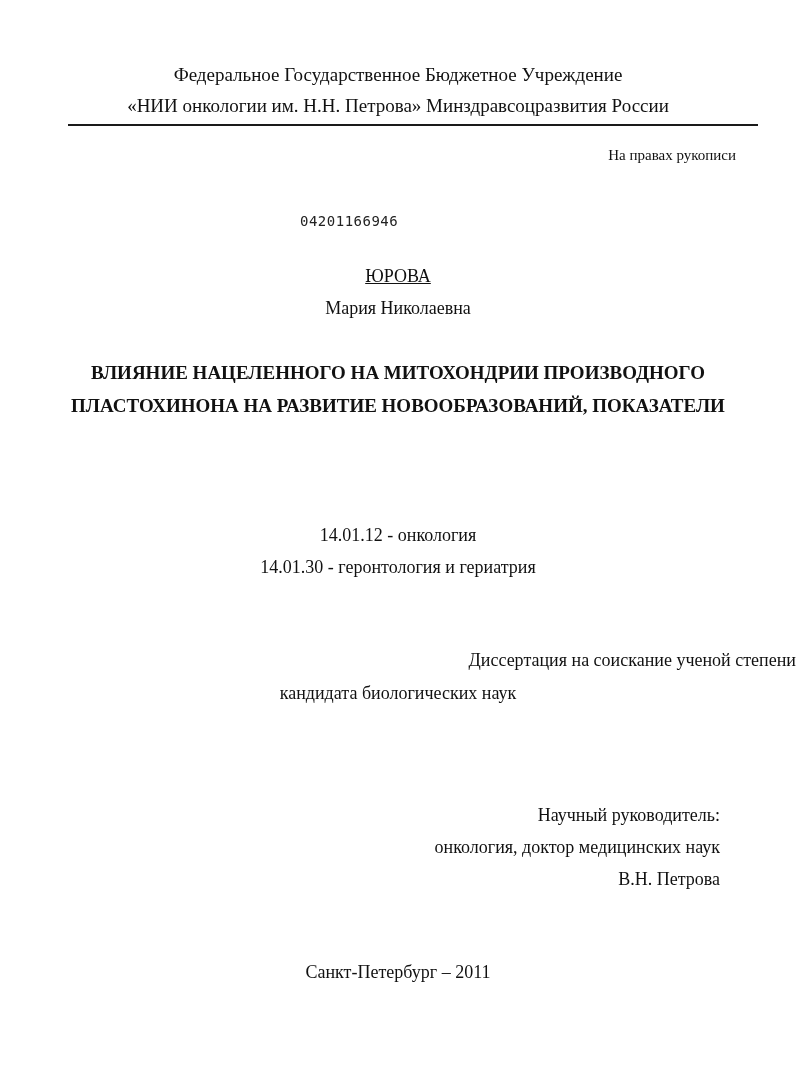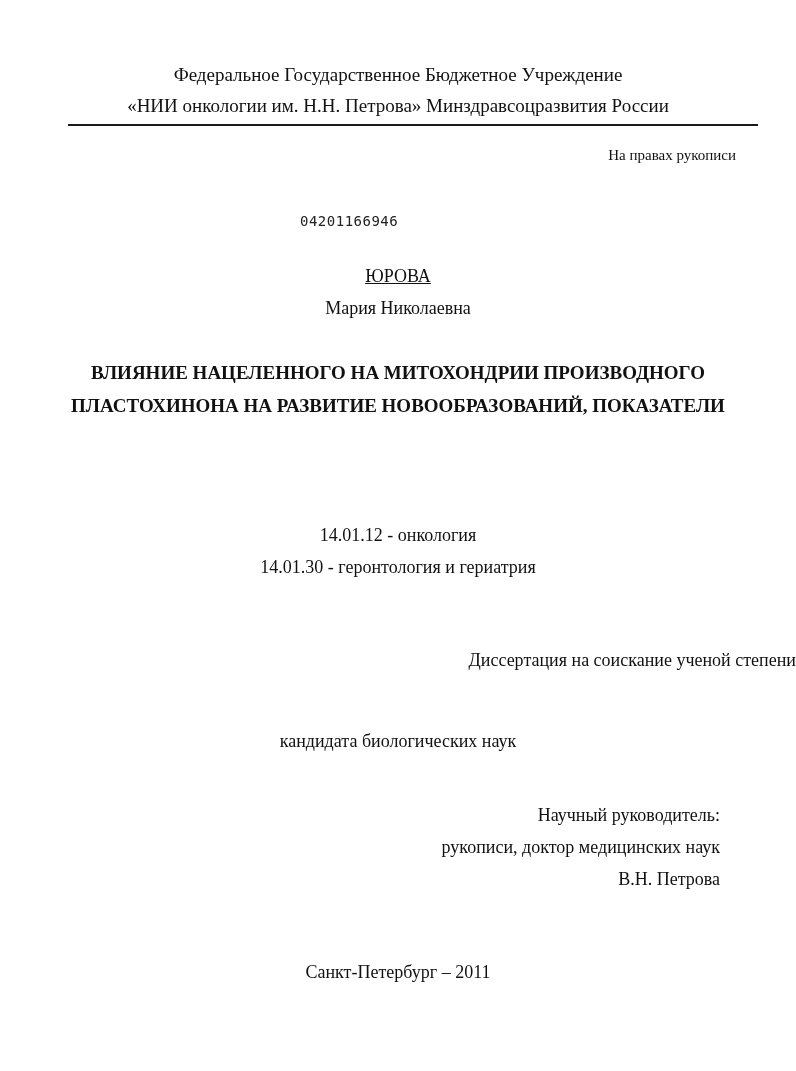--- a/index.html
+++ b/index.html
@@ -12,21 +12,21 @@
   .hdr { font-size: 19px; }
   .rule { left: 68px; width: 690px; top: 124px; height: 0; border-top: 2px solid #1a1a1a; }
   .rights { right: 60px; top: 147px; font-size: 15px; }
   .code { left: 300px; top: 213px; font-family: "DejaVu Sans Mono", monospace; font-size: 14px; letter-spacing: 0.5px; color: #222; }
   .surname { top: 266px; font-size: 18px; text-decoration: underline; }
   .name { top: 298px; font-size: 18px; }
   .title { top: 356px; font-size: 19px; font-weight: bold; line-height: 33px; }
   .spec1 { top: 525px; font-size: 18px; }
   .spec2 { top: 557px; font-size: 18px; }
   .diss1 { top: 650px; font-size: 18px; text-align: right; }
-  .diss2 { top: 683px; font-size: 18px; margin-top: 48px; }
+  .diss2 { top: 683px; font-size: 18px; }
   .sup { right: 76px; text-align: left; font-size: 18px; }
   .sup1 { top: 805px; }
   .sup2 { top: 837px; }
   .sup3 { top: 869px; }
   .city { top: 962px; font-size: 18px; }
 </style>
 </head>
 <body>
 
 <div>
@@ -45,17 +45,17 @@
     <div>ПЛАСТОХИНОНА НА РАЗВИТИЕ НОВООБРАЗОВАНИЙ, ПОКАЗАТЕЛИ</div>
   </div>
 
   <div class="abs center spec1">14.01.12 - онкология</div>
   <div class="abs center spec2">14.01.30 - геронтология и гериатрия</div>
 
   <div class="abs center diss1">Диссертация на соискание ученой степени</div>
   <div class="abs center diss2">кандидата биологических наук</div>
 
   <div class="abs sup sup1">Научный руководитель:</div>
-  <div class="abs sup sup2">рукописи, доктор медицинских наук</div>
+  <div class="abs sup sup2">онкология, доктор медицинских наук</div>
   <div class="abs sup sup3">В.Н. Петрова</div>
 
   <div class="abs center city">Санкт-Петербург – 2011</div>
 </div>
 
 </body></html>

